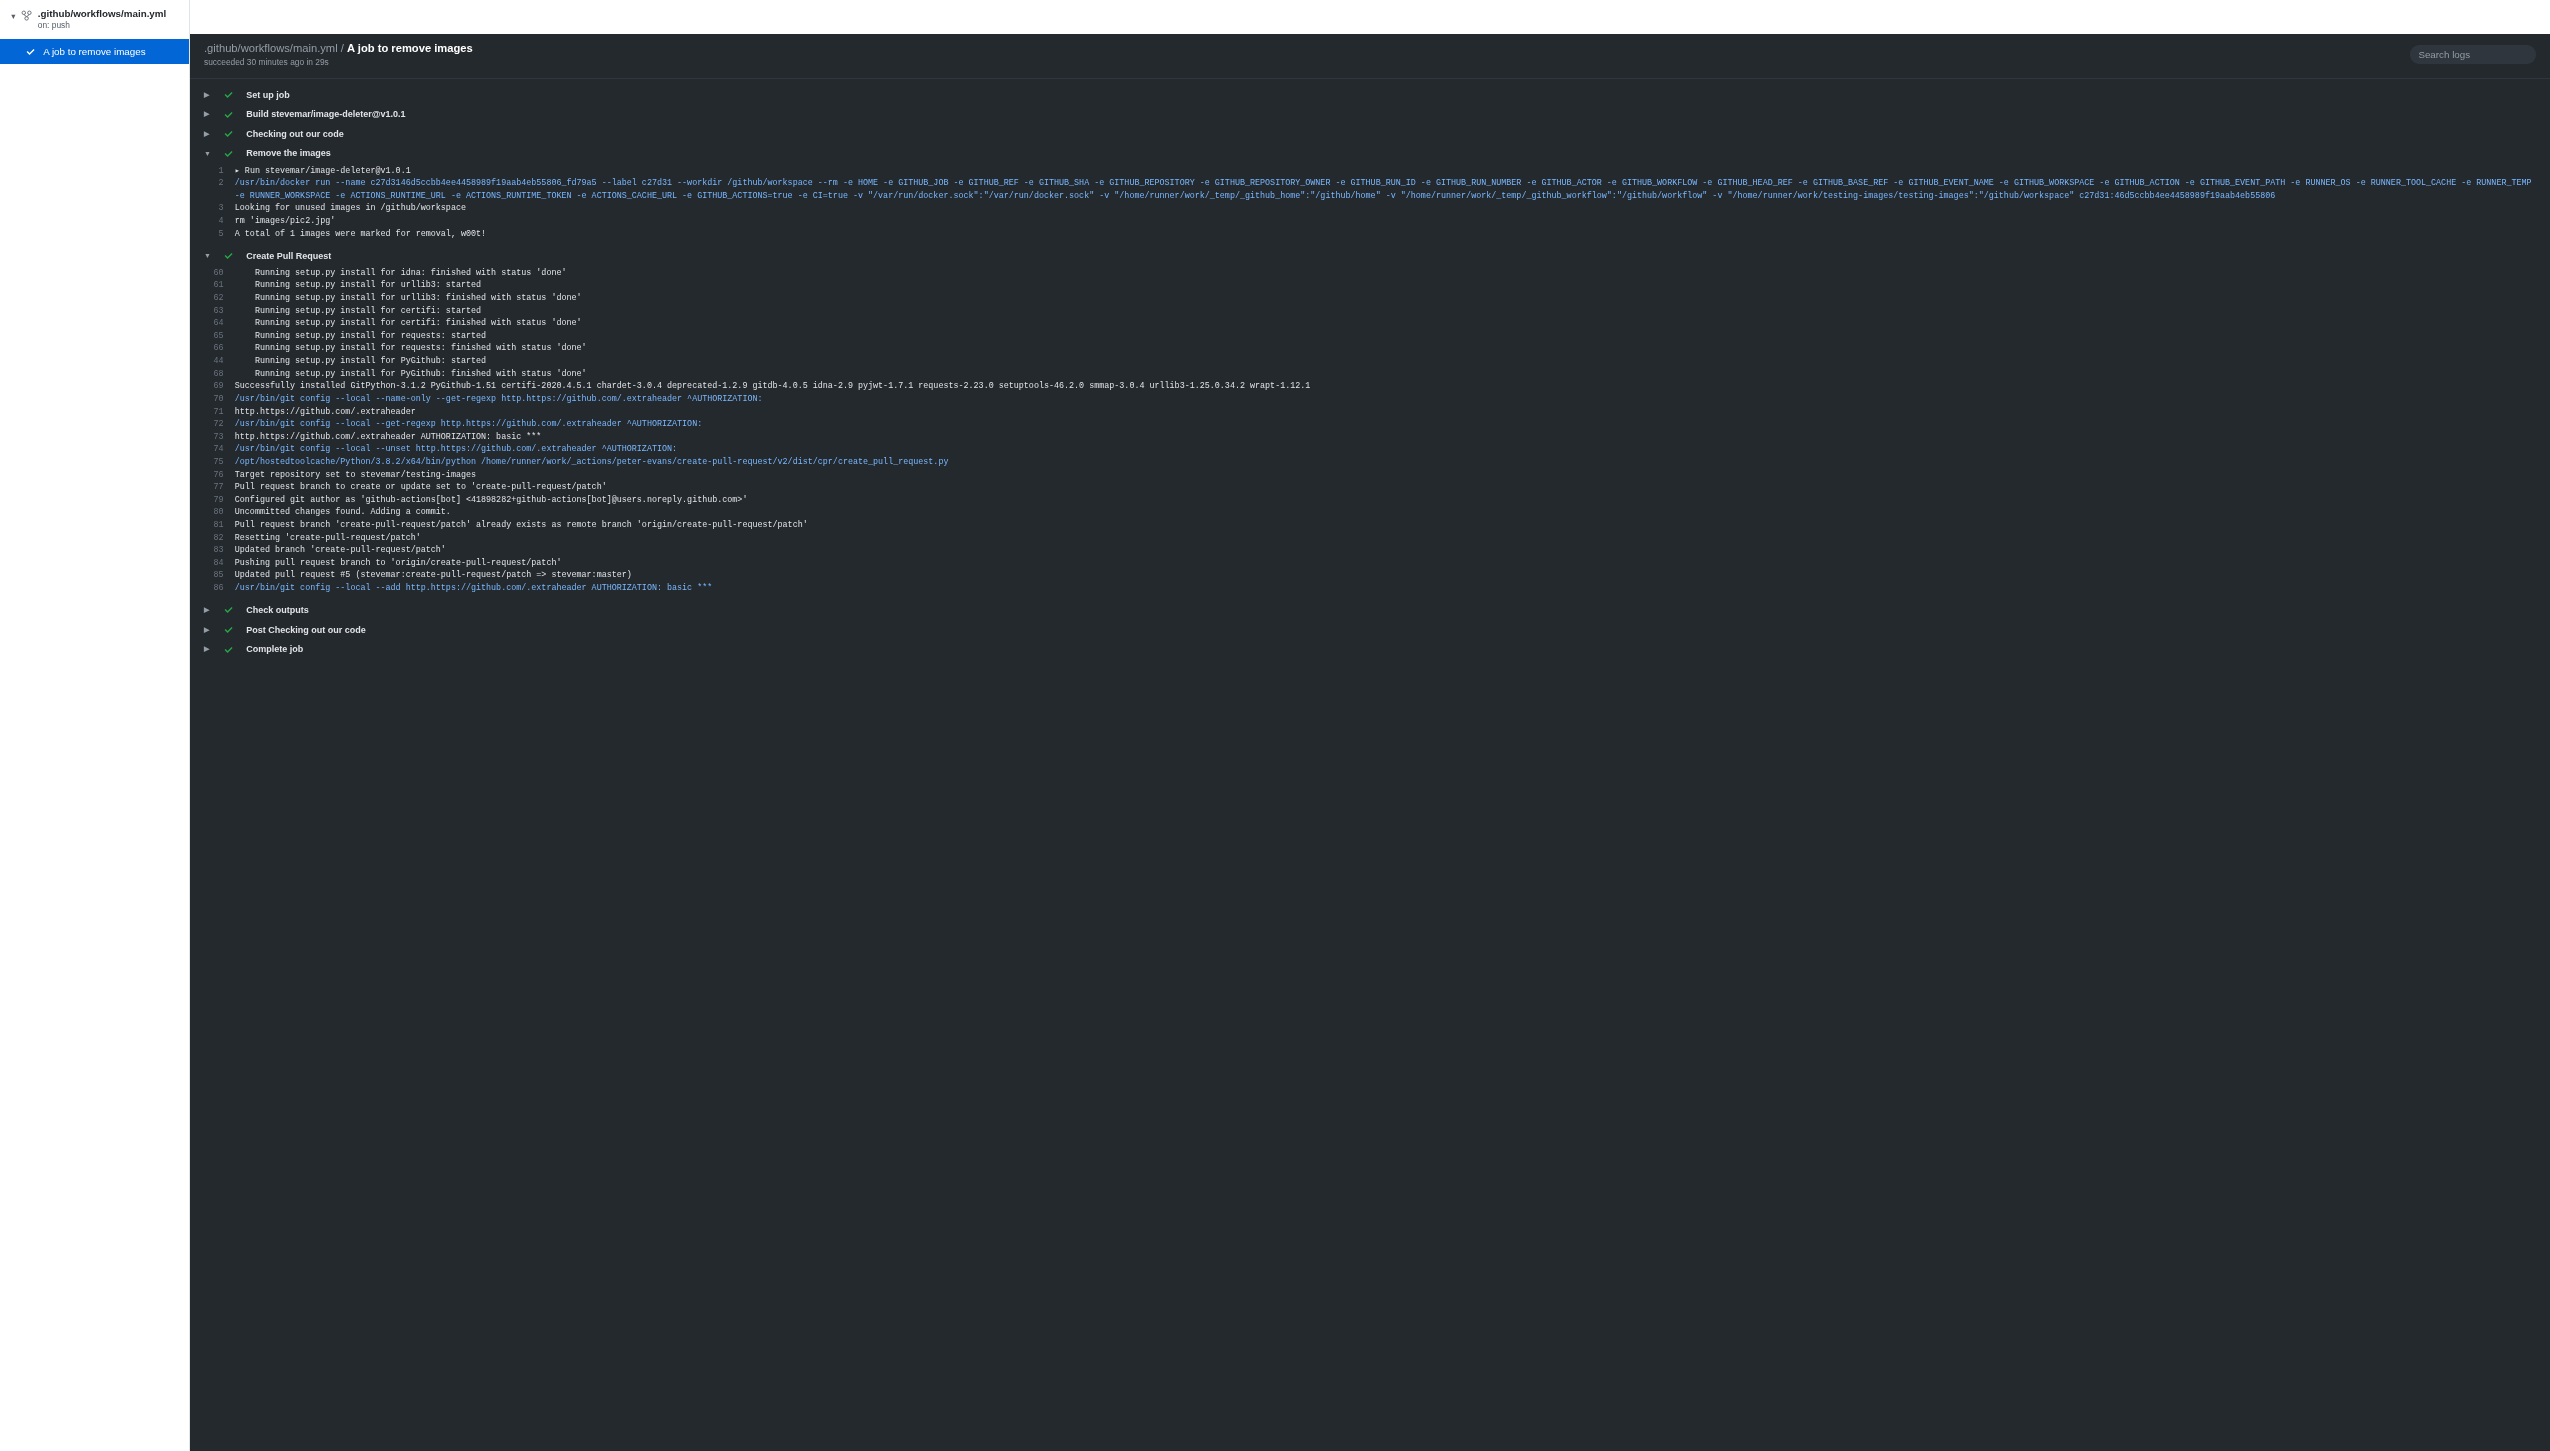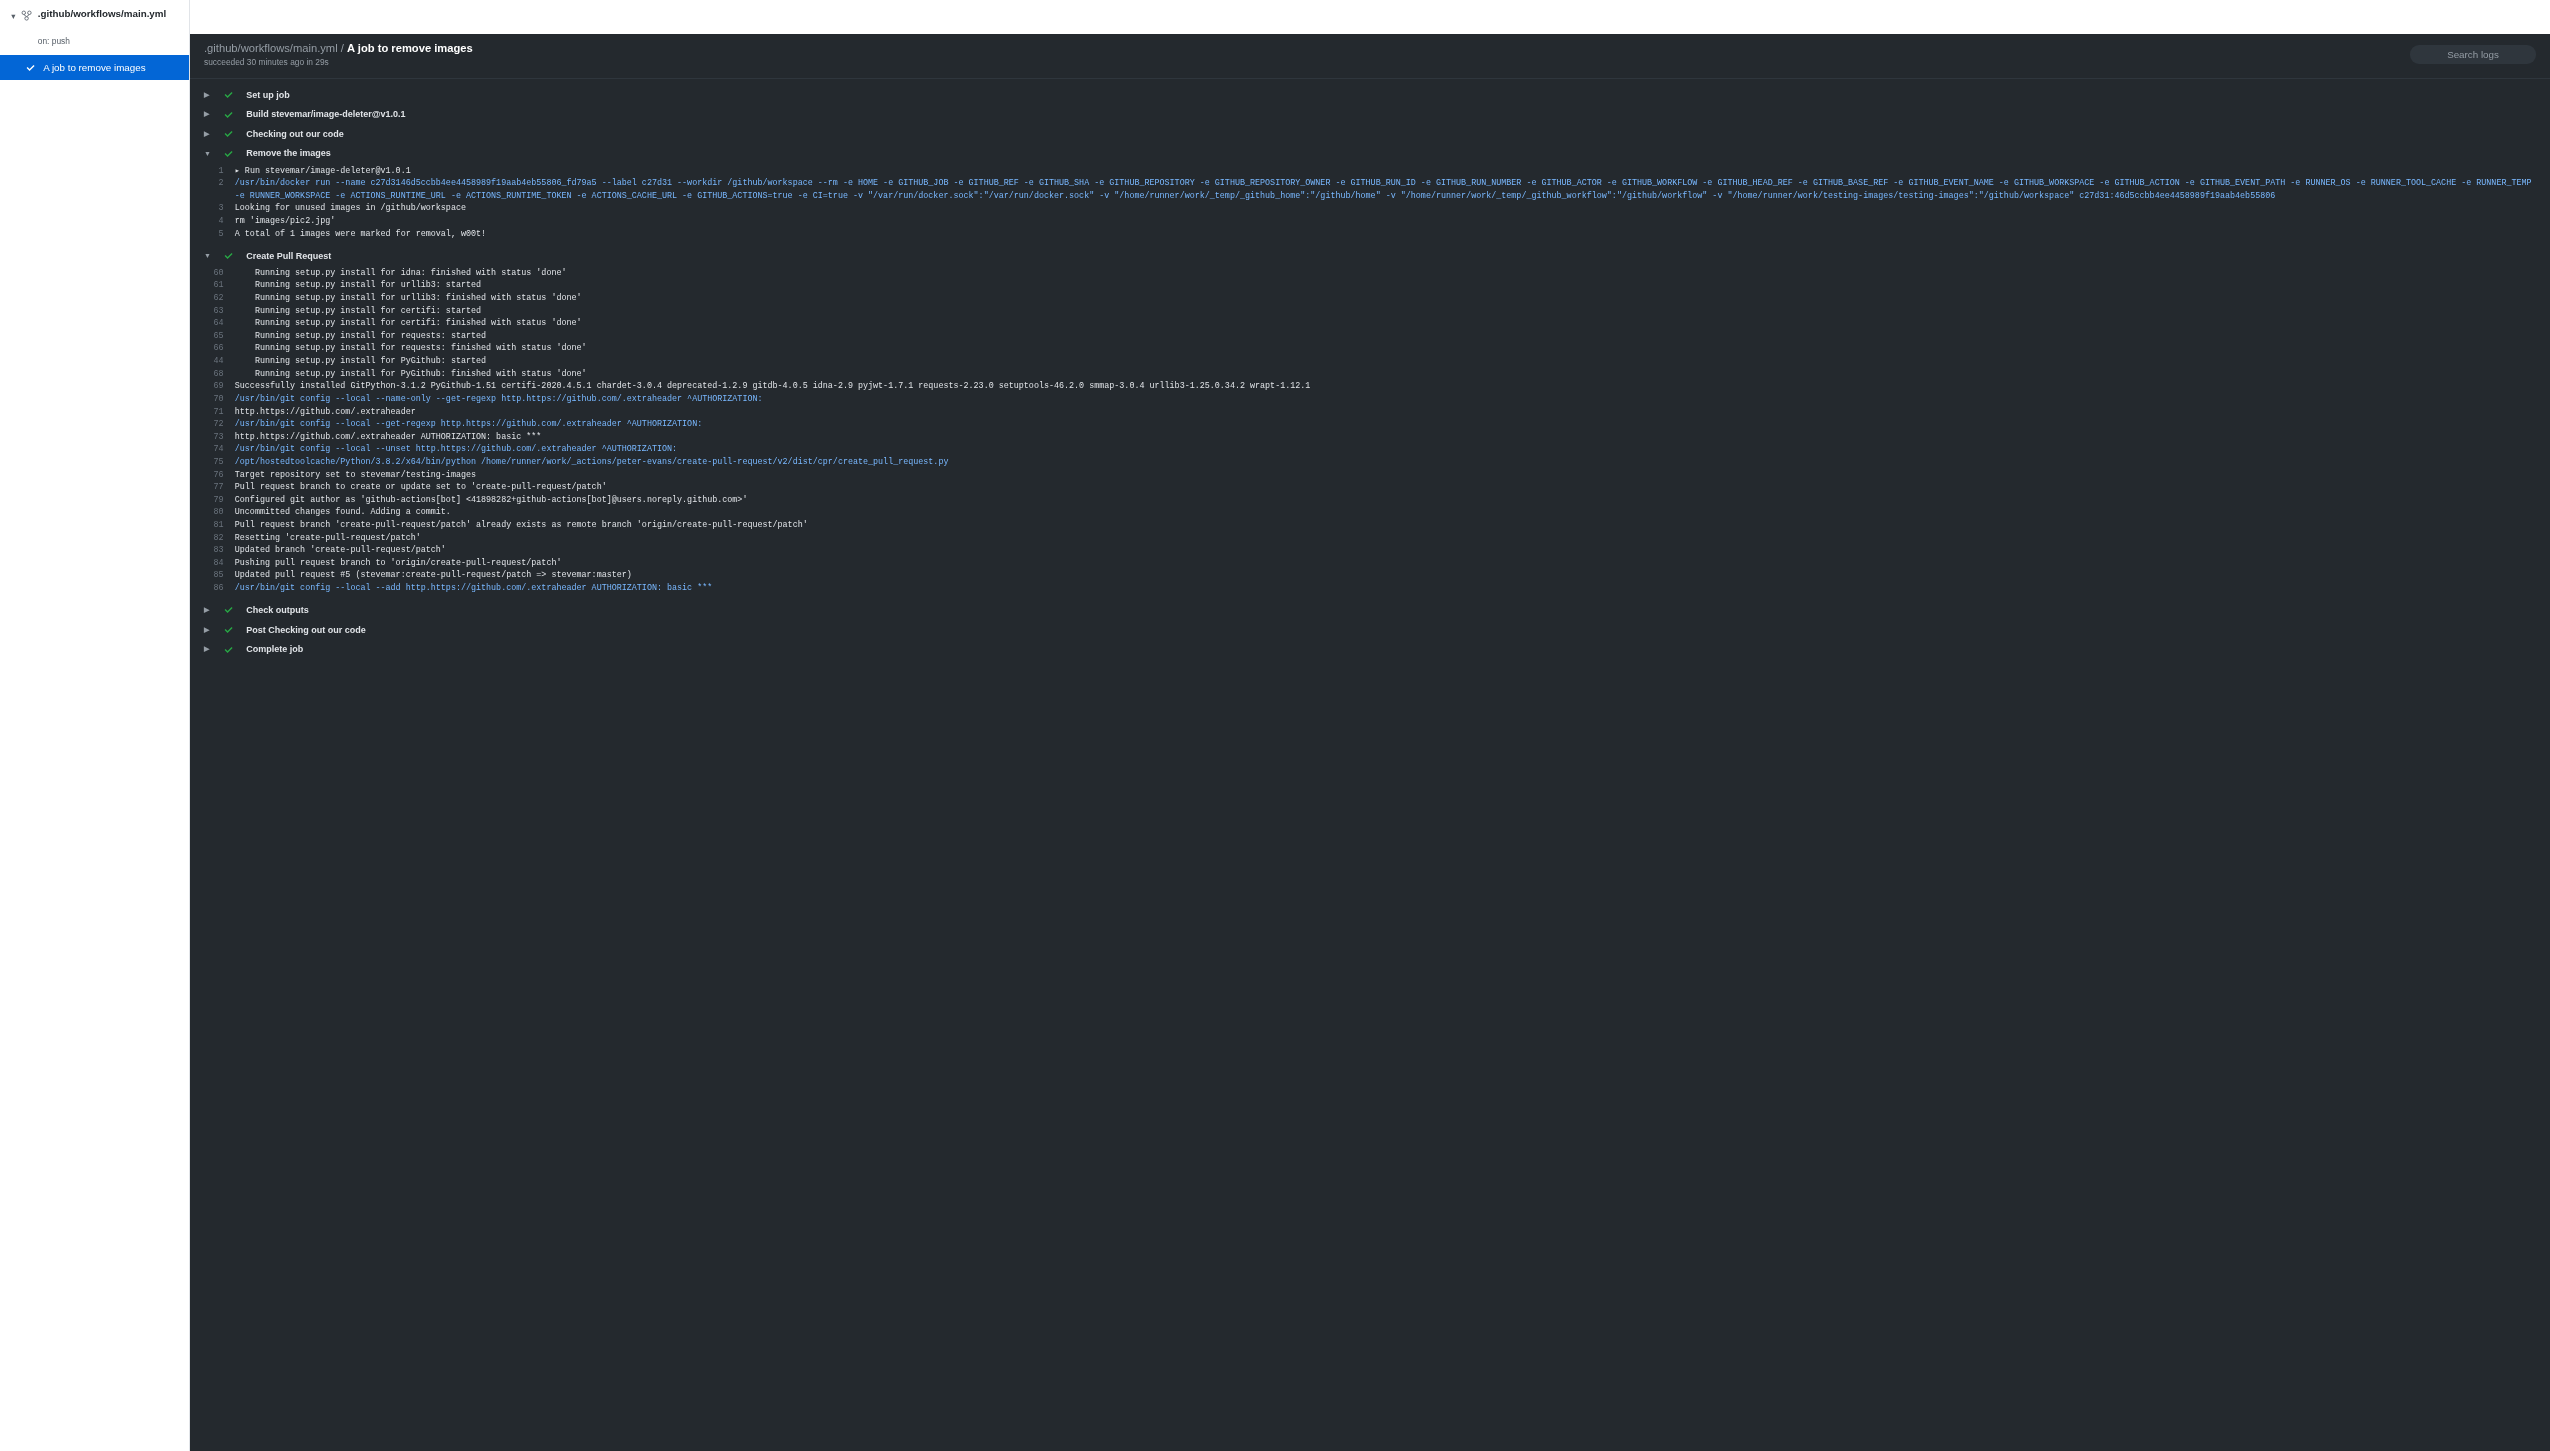--- a/index.html
+++ b/index.html
@@ -4,31 +4,31 @@
 <style>
 * { margin: 0; padding: 0; box-sizing: border-box; }
 body { font-family: -apple-system, BlinkMacSystemFont, "Segoe UI", Helvetica, Arial, sans-serif; font-size: 8.4px; background: #fff; display: flex; height: 100vh; overflow: hidden; }
 .sidebar { width: 190px; background: #fff; border-right: 0.7px solid #e1e4e8; flex-shrink: 0; overflow-y: auto; }
 .main { flex: 1; background: #24292e; color: #e1e4e8; display: flex; flex-direction: column; overflow: hidden; margin-top: 34px; }
 
 .wf-header { padding: 8.4px 11.2px; display: flex; align-items: flex-start; gap: 5.6px; }
 .wf-header .caret { color: #586069; cursor: pointer; margin-top: 2.8px; }
 .wf-header .wf-icon { color: #586069; margin-top: 1.4px; }
 .wf-header .wf-title { font-weight: 600; color: #24292e; font-size: 9.8px; }
-.wf-header .wf-sub { color: #586069; font-size: 8.4px; margin-top: 17px; }
+.wf-header .wf-sub { color: #586069; font-size: 8.4px; margin-top: 1px; }
 
 .job-item { display: flex; align-items: center; gap: 7px; padding: 7px 11.2px 7px 25px; cursor: pointer; font-size: 9.8px; }
 .job-item.active { background: #0366d6; color: #fff; }
 .job-item .check { width: 11.2px; height: 11.2px; }
 
 .topbar { display: flex; align-items: center; justify-content: space-between; padding: 8.4px 14px 11.2px 14px; border-bottom: 0.7px solid #2f363d; }
 .crumb { font-size: 11.2px; color: #959da5; }
 .crumb .strong { color: #fff; font-weight: 600; }
 .crumb-sub { font-size: 8.4px; color: #959da5; margin-top: 2.8px; }
-.search-box { background: #2f363d; border: 0; border-radius: 9px; padding: 4.2px 8.4px; color: #e1e4e8; width: 126px; font-size: 9.8px; text-align: center; }
+.search-box { background: #2f363d; border: 0; border-radius: 9px; padding: 4.2px 8.4px; color: #e1e4e8; width: 126px; font-size: 9.8px; }
 .search-box::placeholder { color: #959da5; }
 
 .log-area { flex: 1; overflow-y: auto; padding: 5.6px 0 28px 0; }
 .step { }
 .step-header { display: flex; align-items: center; gap: 12px; padding: 4.2px 14px; cursor: pointer; font-size: 9px; font-weight: 600; color: #e1e4e8; }
 .step-header .caret { width: 7px; color: #959da5; font-size: 7px; }
 .step-header .status { width: 11.2px; height: 11.2px; }
 .step-body { padding: 1.4px 0 5.6px 0; font-family: SFMono-Regular, Consolas, "Liberation Mono", Menlo, monospace; font-size: 8.4px; line-height: 1.5; }
 .log-line { display: flex; align-items: flex-start; padding: 0 14px; }
 .log-line .ln { width: 19.6px; text-align: right; color: #6a737d; flex-shrink: 0; margin-right: 11.2px; user-select: none; }

